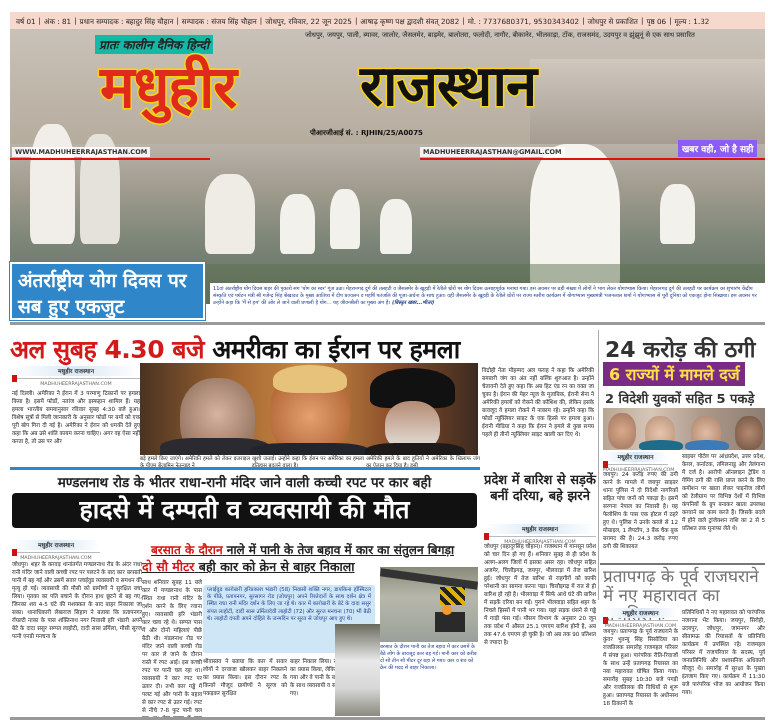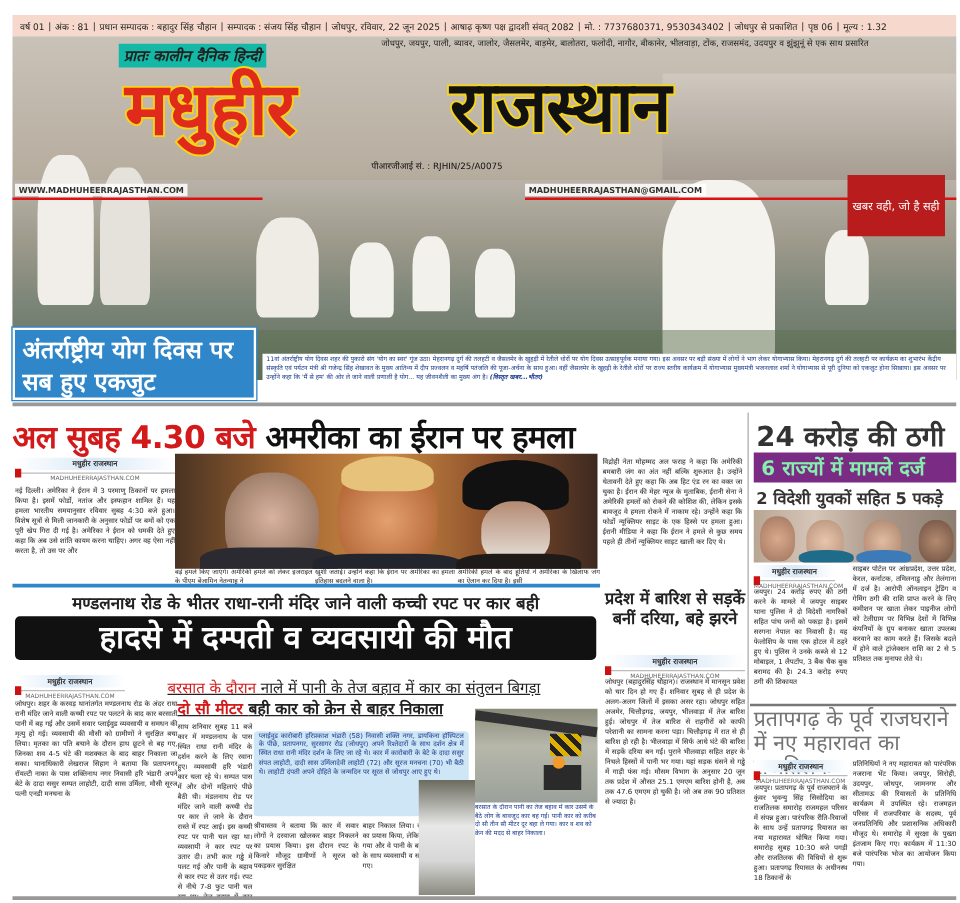--- a/index.html
+++ b/index.html
@@ -10,27 +10,27 @@
 #topbar span{margin-right:3px}
 
 #masthead{left:10px;top:29px;width:755px;height:275px;background:linear-gradient(180deg,#c9c2b8 0%,#b7ad9f 40%,#8e8c7a 70%,#7b8a7e 100%);overflow:hidden}
 .photo-fort{left:520px;top:30px;width:235px;height:115px;background:linear-gradient(180deg,#cfc8bf,#978c80);}
 .photo-people{left:0;top:115px;width:755px;height:160px;background:linear-gradient(180deg,#b8b2a8 0%,#9e9a8c 30%,#7d8678 60%,#5f6f5f 100%)}
 .person{position:absolute;border-radius:40% 40% 10% 10%;background:#eee}
 #tagline-box{left:95px;top:35px;background:#14b8a6;font-size:12px;font-style:italic;font-weight:bold;padding:1px 4px;color:#222}
 #title-red{left:100px;top:45px;font-size:58px;font-weight:bold;color:#e02a1c;-webkit-text-stroke:3px #f7d418;paint-order:stroke fill;letter-spacing:-1px;font-family:"DejaVu Sans",sans-serif}
 #title-black{left:360px;top:45px;font-size:56px;font-weight:bold;color:#111;-webkit-text-stroke:3px #f7d418;paint-order:stroke fill;letter-spacing:-1px}
 #cities{left:305px;top:30px;width:450px;font-size:6.8px;color:#222;white-space:nowrap;overflow:hidden}
-#regno{left:297px;top:128px;font-size:7px;color:#111;font-weight:normal}
+#regno{left:310px;top:128px;font-size:7px;color:#111;font-weight:bold}
 #web{left:12px;top:147px;font-size:6.5px;font-weight:bold;color:#333;background:rgba(255,255,255,.85);padding:1px 3px}
 #email{left:420px;top:147px;font-size:6.5px;font-weight:bold;color:#333;background:rgba(255,255,255,.85);padding:1px 3px}
 #redline1{left:10px;top:158px;width:200px;height:2px;background:#d11}
 #redline2{left:420px;top:158px;width:180px;height:2px;background:#d11}
 #redline3{left:600px;top:158px;width:165px;height:2px;background:#d11}
-#slogan{left:678px;top:140px;background:#b91c1c;color:#fff;font-size:9px;font-weight:normal;padding:18px 4px}
+#slogan{left:678px;top:140px;background:#8b5cf6;color:#fff;font-size:9px;font-weight:bold;padding:2px 4px}
 #yoga-head{left:10px;top:262px;width:195px;height:58px;background:#2f86c8;color:#fff;font-size:19px;font-weight:bold;line-height:26px;padding:3px 6px;border:2px solid #fff;outline:1px solid #2f86c8}
 #yoga-cap{left:210px;top:283px;width:555px;height:38px;font-size:5px;line-height:6.8px;color:#1a3c8c;background:#fff;padding:2px 3px;overflow:hidden}
 #yoga-cap b{font-style:italic}
 #sep1{left:10px;top:322px;width:755px;height:3px;background:#999}
 
 #lead-head{left:10px;top:331px;width:470px;font-size:25px;font-weight:bold;white-space:nowrap;letter-spacing:-.5px}
 #lead-head .r{color:#d31a1a}
 #lead-head .b{color:#111}
 .byline{font-size:6px;color:#333;text-align:center;background:linear-gradient(90deg,#fff,#d9e9f7,#fff);padding:1px 0;font-weight:bold}
 .byweb{font-size:4.8px;color:#666;text-align:center;margin-top:2px;border-top:1px solid #bbb;padding-top:2px;position:relative}
@@ -40,38 +40,38 @@
 #lead-photo{left:140px;top:363px;width:338px;height:92px;background:linear-gradient(90deg,#4a3322 0%,#a86a33 30%,#c88a44 50%,#8a4e2a 75%,#3d2a20 100%);overflow:hidden}
 .face{position:absolute;border-radius:45% 45% 40% 40%}
 #lead-sub1{left:140px;top:455px;width:110px;height:14px;font-size:5.3px;line-height:7px;overflow:hidden}
 #lead-sub2{left:252px;top:455px;width:112px;height:14px;font-size:5.3px;line-height:7px;overflow:hidden}
 #lead-sub3{left:366px;top:455px;width:114px;height:14px;font-size:5.3px;line-height:7px;overflow:hidden}
 #lead-col4{left:482px;top:366px;width:112px;height:100px;overflow:hidden}
 #vsep1{left:598px;top:330px;width:1px;height:270px;background:#aaa}
 #sep2{left:10px;top:467px;width:470px;height:3px;background:#2f86c8}
 
 #thagi-h1{left:605px;top:333px;font-size:22px;font-weight:bold;color:#333}
-#thagi-h2{left:603px;top:362px;width:162px;height:24px;background:#7a2c85;color:#86efac;font-size:16px;font-weight:bold;padding:1px 6px;white-space:nowrap}
+#thagi-h2{left:603px;top:362px;width:142px;height:24px;background:#7a2c85;color:#fde047;font-size:16px;font-weight:bold;padding:1px 6px;white-space:nowrap}
 #thagi-h3{left:605px;top:389px;font-size:13px;font-weight:bold;color:#333}
 #thagi-photo{left:603px;top:408px;width:162px;height:42px;background:linear-gradient(90deg,#b9a593,#d6c6b8 30%,#ad9a8c 60%,#8c7e72);overflow:hidden}
 #thagi-by{left:603px;top:452px;width:65px}
 #thagi-col1{left:603px;top:470px;width:75px;height:90px;overflow:hidden}
 #thagi-col2{left:682px;top:452px;width:83px;height:108px;overflow:hidden}
 #sep3{left:600px;top:563px;width:165px;height:2px;background:#777}
 
 #prat-head{left:603px;top:567px;width:165px;font-size:17px;font-weight:normal;line-height:19px;color:#737373}
 #prat-by{left:603px;top:608px;width:75px}
 #prat-col1{left:603px;top:627px;width:75px;height:90px;overflow:hidden}
 #prat-col2{left:682px;top:608px;width:83px;height:110px;overflow:hidden}
 
 #acc-sub{left:12px;top:473px;width:465px;text-align:center;font-size:13.5px;font-weight:bold;color:#222;white-space:nowrap}
 #acc-head{left:12px;top:493px;width:465px;height:35px;background:#111;color:#fff;border-radius:4px;font-size:25px;font-weight:bold;text-align:center;line-height:34px;white-space:nowrap}
 #acc-by{left:12px;top:540px;width:88px}
 #acc-col1{left:12px;top:560px;width:130px;height:155px;overflow:hidden}
-#acc-h2{left:134px;top:541px;font-size:12px;font-weight:normal;white-space:nowrap;text-decoration:underline}
+#acc-h2{left:151px;top:541px;font-size:12px;font-weight:bold;white-space:nowrap;text-decoration:underline}
 #acc-h2 .r{color:#d31a1a}
 #acc-h3{left:142px;top:558px;font-size:12.5px;font-weight:bold;white-space:nowrap;text-decoration:underline}
 #acc-h3 .r{color:#d31a1a}
 #acc-col2{left:142px;top:578px;width:60px;height:140px;overflow:hidden}
 #surat-box{left:203px;top:585px;width:172px;height:68px;background:#cfe6f7;border-radius:3px;overflow:hidden}
 #surat-title{background:#2f86c8;color:#fff;font-size:11px;font-weight:bold;text-align:center;padding:1px 0}
 #surat-text{font-size:5.4px;line-height:7.2px;color:#1a3c8c;padding:1px 4px;text-align:justify}
 #acc-col3{left:203px;top:657px;width:84px;height:60px;overflow:hidden}
 #acc-col4{left:290px;top:657px;width:86px;height:60px;overflow:hidden}
 #acc-photo1{left:380px;top:567px;width:98px;height:75px;background:linear-gradient(180deg,#8a8a7a,#b7b7aa 40%,#9aa19a 100%)}

